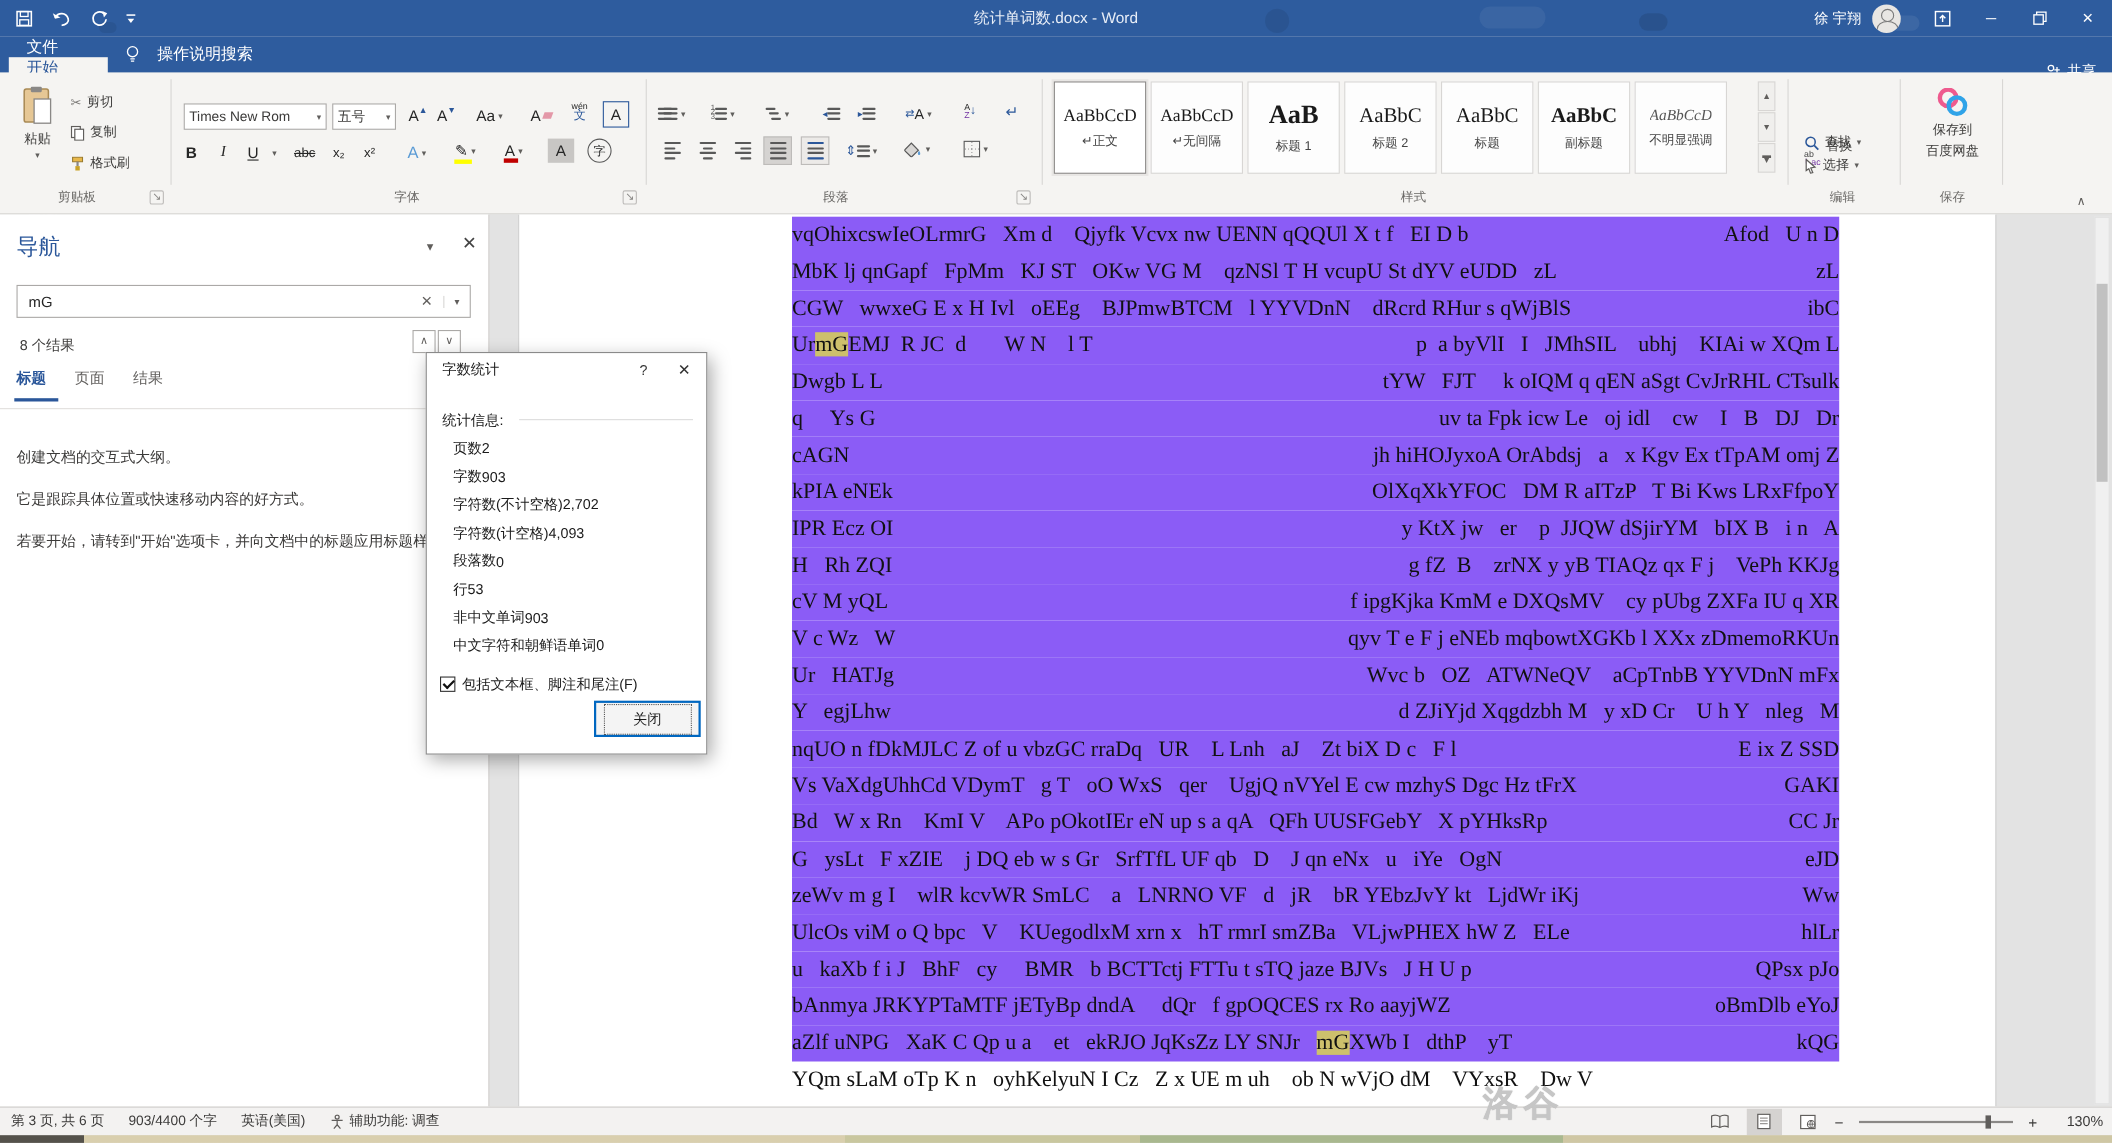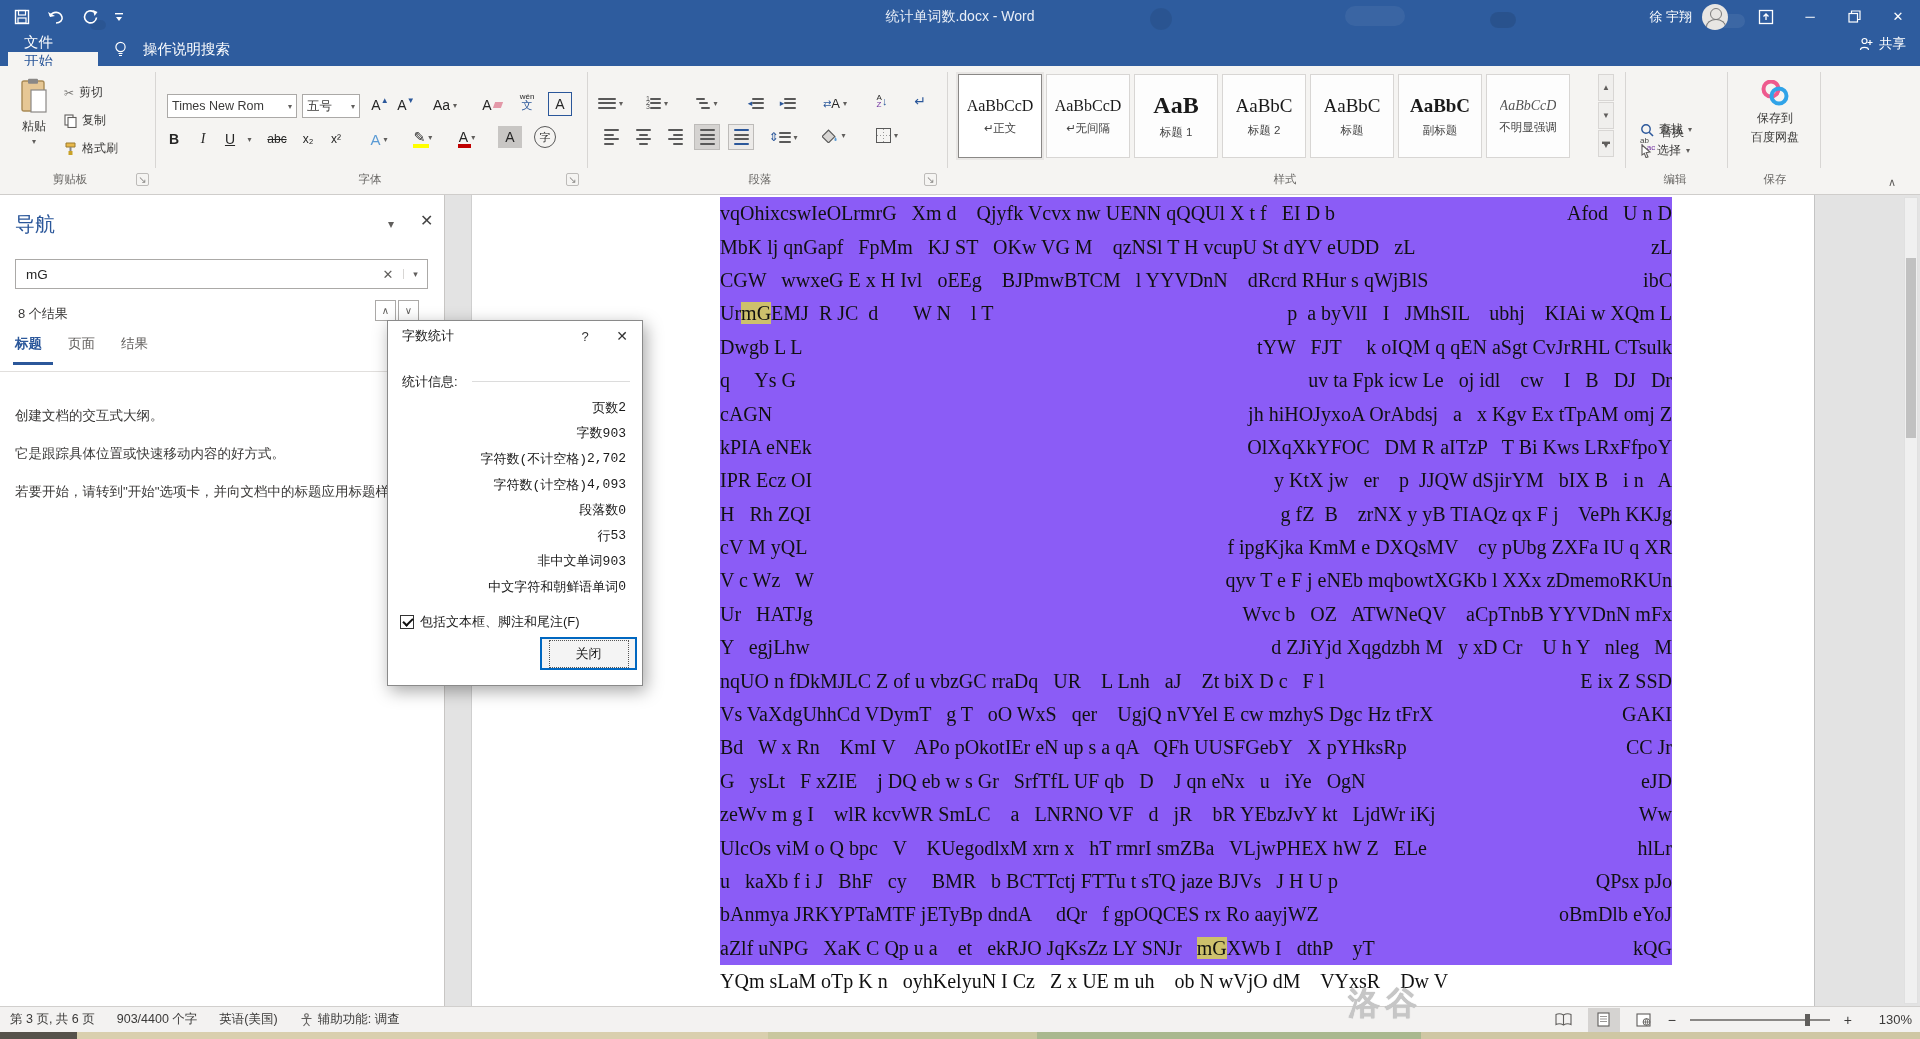--- a/index.html
+++ b/index.html
@@ -17,21 +17,21 @@
   .avatar { width:26px; height:26px; border-radius:50%; background:#e8e6e3; position:relative; margin-right:16px; overflow:hidden; }
   .avatar:before { content:""; position:absolute; left:8px; top:4px; width:10px; height:10px; border-radius:50%; border:1.5px solid #7a7a7a; }
   .avatar:after { content:""; position:absolute; left:4px; top:15px; width:18px; height:14px; border-radius:50% 50% 0 0; border:1.5px solid #7a7a7a; border-bottom:none; }
   .winbtn { width:44px; height:33px; display:flex; align-items:center; justify-content:center; color:#fff; font-size:13px; }
 
   
   .tabrow { position:absolute; left:0; top:33px; width:1920px; height:33px; background:#2e5c9e; display:flex; align-items:stretch; }
   .tab { color:#fff; font-size:14.5px; display:flex; align-items:center; padding:0 16px; }
   .tab.active { background:#f5f4f2; color:#2b579a; }
   .tab .bulb { margin-right:8px; }
-  .share { position:absolute; right:14px; top:27px; height:33px; display:flex; align-items:center; gap:6px; color:#fff; font-size:13.5px; }
+  .share { position:absolute; right:14px; top:48px; height:33px; display:flex; align-items:center; gap:6px; color:#fff; font-size:13.5px; }
 
   
   .ribbon { position:absolute; left:0; top:66px; width:1920px; height:129px; background:#f5f4f2; border-bottom:1px solid #cfcdcb; color:#3b3a39; }
   .gsep { position:absolute; top:6px; bottom:26px; width:1px; background:#d8d6d4; }
   .glabel { position:absolute; top:106px; font-size:11.5px; color:#6a6866; text-align:center; }
   .launcher { position:absolute; top:107px; font-size:10px; color:#8a8886; border:1px solid #bdbbb9; border-radius:2px; width:13px; height:13px; line-height:11px; text-align:center; }
   .bigbtn { position:absolute; display:flex; flex-direction:column; align-items:center; font-size:12px; color:#3b3a39; }
   .mini { position:absolute; display:flex; align-items:center; gap:5px; font-size:12px; color:#3b3a39; }
   .combo { position:absolute; height:24px; background:#fff; border:1px solid #aba9a7; display:flex; align-items:center; justify-content:space-between; font-size:12.5px; padding:0 4px; }
   .dd { font-size:8px; color:#605e5c; }
@@ -85,21 +85,21 @@
 
   
   .dialog { position:absolute; left:387px; top:125px; width:256px; height:366px; background:#fff; border:1px solid #8a8a8a; box-shadow:3px 5px 16px rgba(0,0,0,.35); z-index:50; font-size:13px; color:#1a1a1a; }
   .dlg-titlebar { position:absolute; left:0; top:0; right:0; height:30px; display:flex; align-items:center; }
   .dlg-title { padding-left:14px; flex:1; font-size:13px; }
   .dlg-help { width:34px; text-align:center; color:#333; }
   .dlg-x { width:40px; text-align:center; color:#333; font-size:14px; }
   .dlg-section { position:absolute; left:14px; top:52px; font-size:13px; color:#1a1a1a; }
   .dlg-hr { position:absolute; left:84px; right:12px; top:60px; height:1px; background:#dcdcdc; }
   .dlg-rows { position:absolute; left:24px; right:16px; top:74px; }
-  .dlg-row { height:25.6px; display:flex; justify-content:flex-end; align-items:center;font-family:Liberation Mono, monospace; }
+  .dlg-row { height:25.6px; display:flex; justify-content:flex-start; align-items:center; }
   .dlg-check { position:absolute; left:12px; top:292px; display:flex; align-items:center; gap:6px; }
   .cbox { width:14px; height:14px; border:1px solid #333; background:#fff; position:relative; }
   .cbox:after { content:""; position:absolute; left:2px; top:2px; width:8px; height:4px; border-left:2px solid #111; border-bottom:2px solid #111; transform:rotate(-45deg); }
   .dlg-btn { position:absolute; left:152px; top:316px; width:97px; height:33px; background:#f4f4f4; border:2px solid #0067c0; display:flex; align-items:center; justify-content:center; font-size:13px; }
   .dlg-btn .inner { outline:1px dotted #555; padding:4px 26px; }
 
   
   .statusbar { position:absolute; left:0; top:1006px; width:1920px; height:26px; background:#f3f2f1; border-top:1px solid #d1cfcd; display:flex; align-items:center; font-size:12.5px; color:#3b3a39; }
   .sb-left { display:flex; align-items:center; gap:22px; padding-left:10px; }
   .sb-right { margin-left:auto; display:flex; align-items:center; gap:8px; padding-right:8px; }

